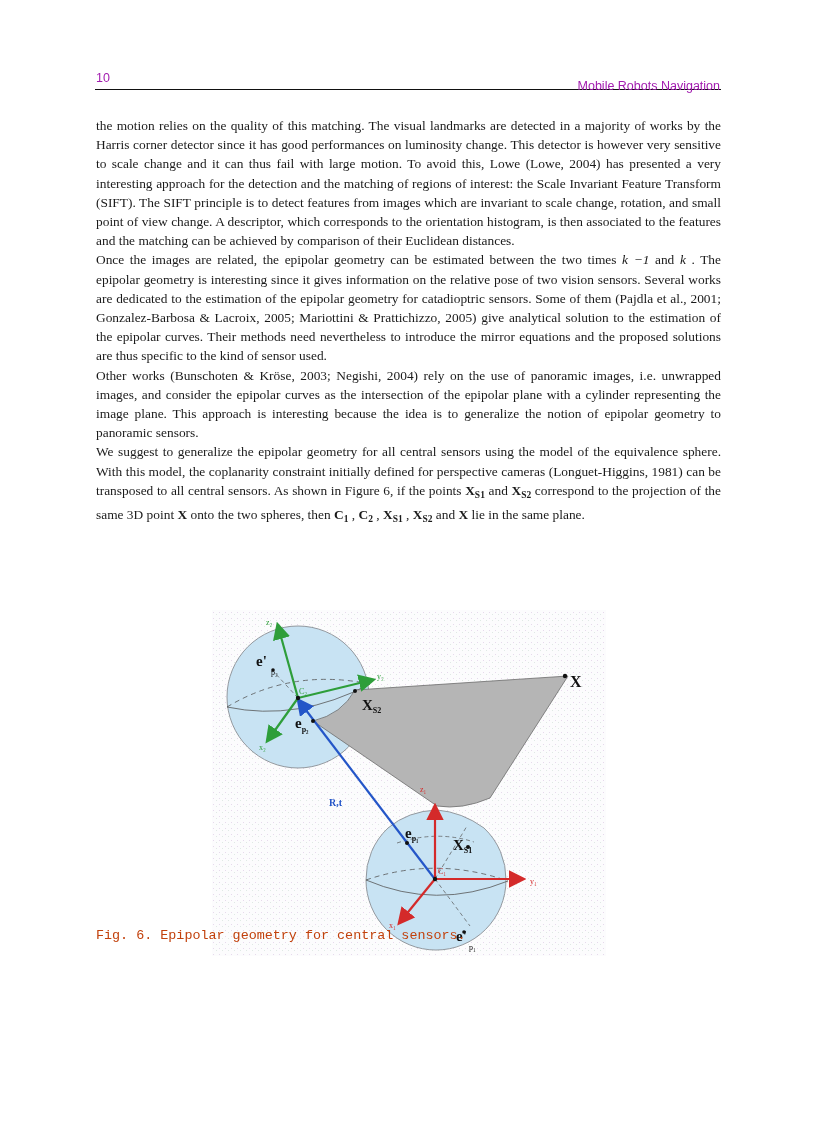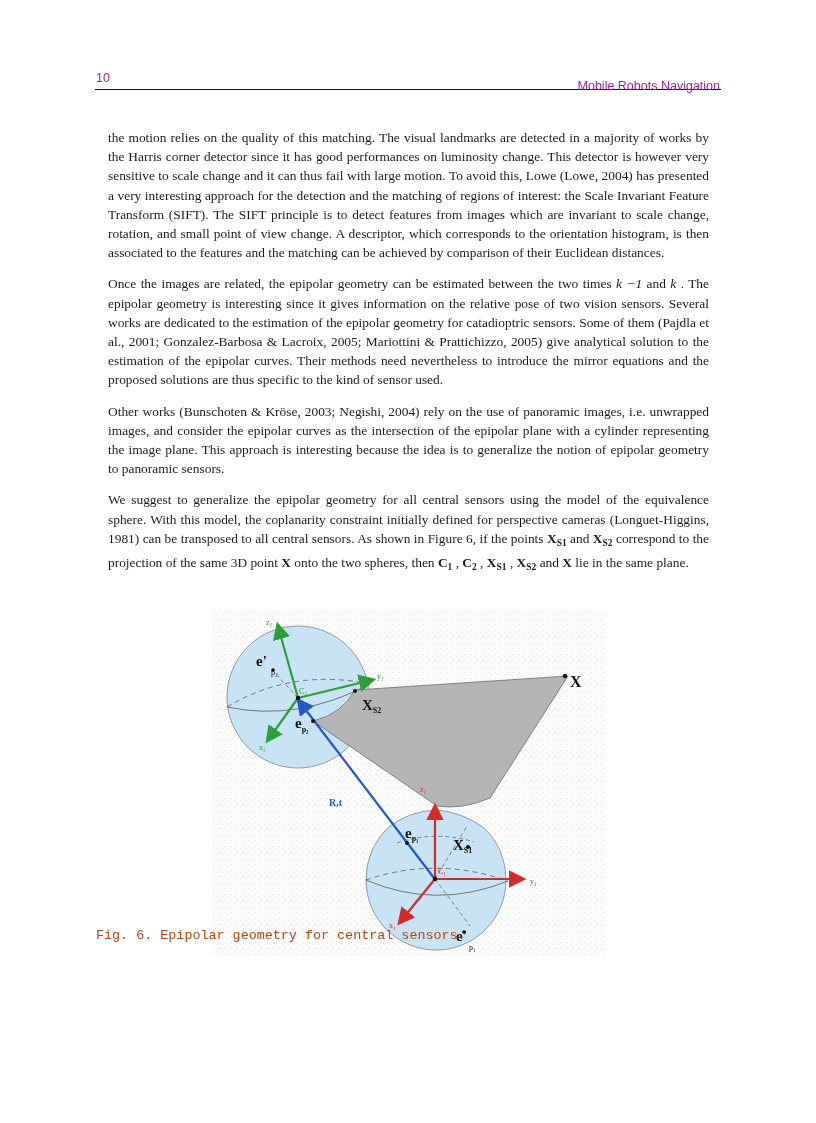--- a/index.html
+++ b/index.html
@@ -8,21 +8,21 @@
     position: absolute; left: 95px; top: 71px; width: 626px; height: 18px;
     font-family: "Liberation Sans", sans-serif; font-size: 12.5px; color: #a21caf;
     border-bottom: 1.3px solid #111;
   }
   .header .pnum { position: absolute; left: 1px; top: 0px; }
   .header .rtitle { position: absolute; right: 1px; top: 8px; }
   .body-text {
     position: absolute; left: 96px; top: 116px; width: 625px;
     font-family: "Liberation Serif", serif; font-size: 13.4px; line-height: 19.2px; color: #1a1a1a;
   }
-  .body-text p { margin: 12px; text-align: justify; text-align-last: left; }
+  .body-text p { margin: 0; text-align: justify; text-align-last: left; }
   .body-text i { }
   .bold { font-weight: bold; }
   sub.s { font-size: 9.5px; font-weight: bold; vertical-align: -3px; }
   .figure {
     position: absolute; left: 212px; top: 610px; width: 394px; height: 346px;
   }
   .figure svg { display: block; }
   .caption {
     position: absolute; left: 96px; top: 928px;
     font-family: Liberation Mono, monospace; font-size: 13.4px; color: #c2410c;

